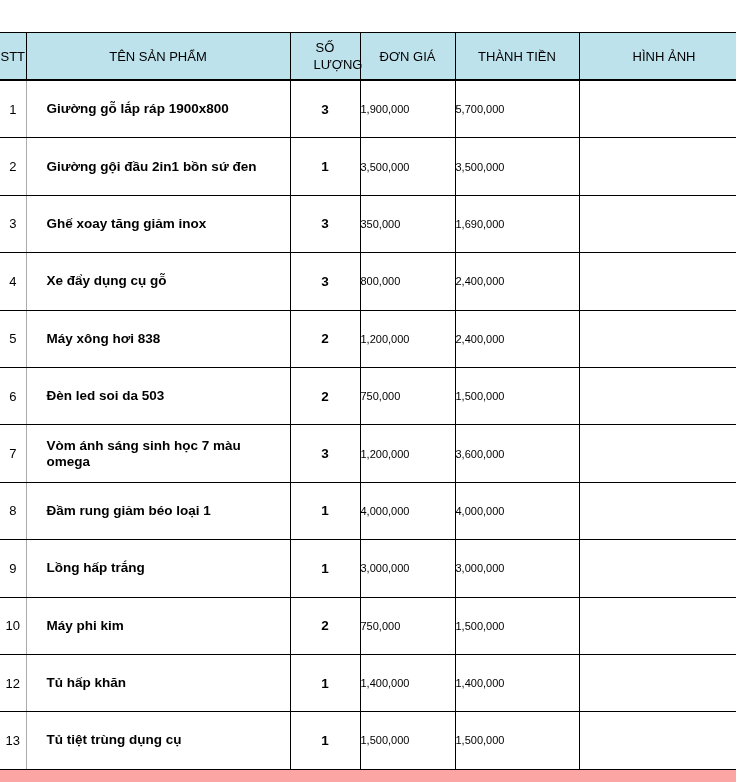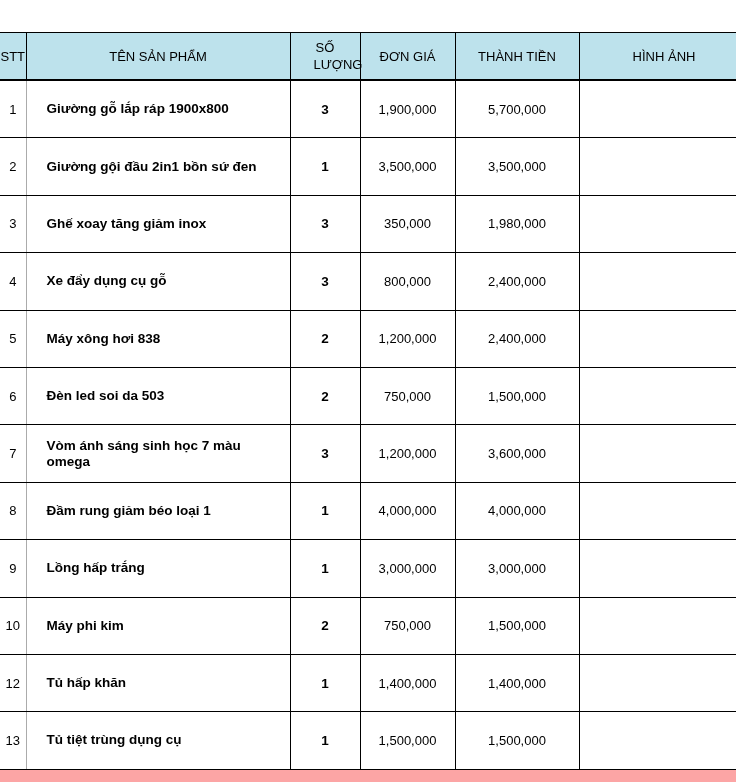--- a/index.html
+++ b/index.html
@@ -67,22 +67,21 @@
     line-height: 16px;
     border-right: 1.5px solid #000000;
   }
   td.c-qty {
     text-align: center;
     font-size: 13.5px;
     font-weight: bold;
     border-right: 1.5px solid #000000;
   }
   td.c-unit, td.c-total {
-    text-align: center;
-    font-size: 13px;
+    font-size: 11px;
     border-right: 1.5px solid #000000;
   }
   td.c-img {
     border-right: 1.5px solid #000000;
   }
 </style>
 </head>
 <body>
 
 <div class="sheet">
@@ -123,21 +122,21 @@
     <td class="c-unit">3,500,000</td>
     <td class="c-total">3,500,000</td>
     <td class="c-img"></td>
   </tr>
 
   <tr class="row">
     <td class="c-stt">3</td>
     <td class="c-name">Ghế xoay tăng giảm inox</td>
     <td class="c-qty">3</td>
     <td class="c-unit">350,000</td>
-    <td class="c-total">1,980,000</td>
+    <td class="c-total">1,690,000</td>
     <td class="c-img"></td>
   </tr>
 
   <tr class="row">
     <td class="c-stt">4</td>
     <td class="c-name">Xe đẩy dụng cụ gỗ</td>
     <td class="c-qty">3</td>
     <td class="c-unit">800,000</td>
     <td class="c-total">2,400,000</td>
     <td class="c-img"></td>

